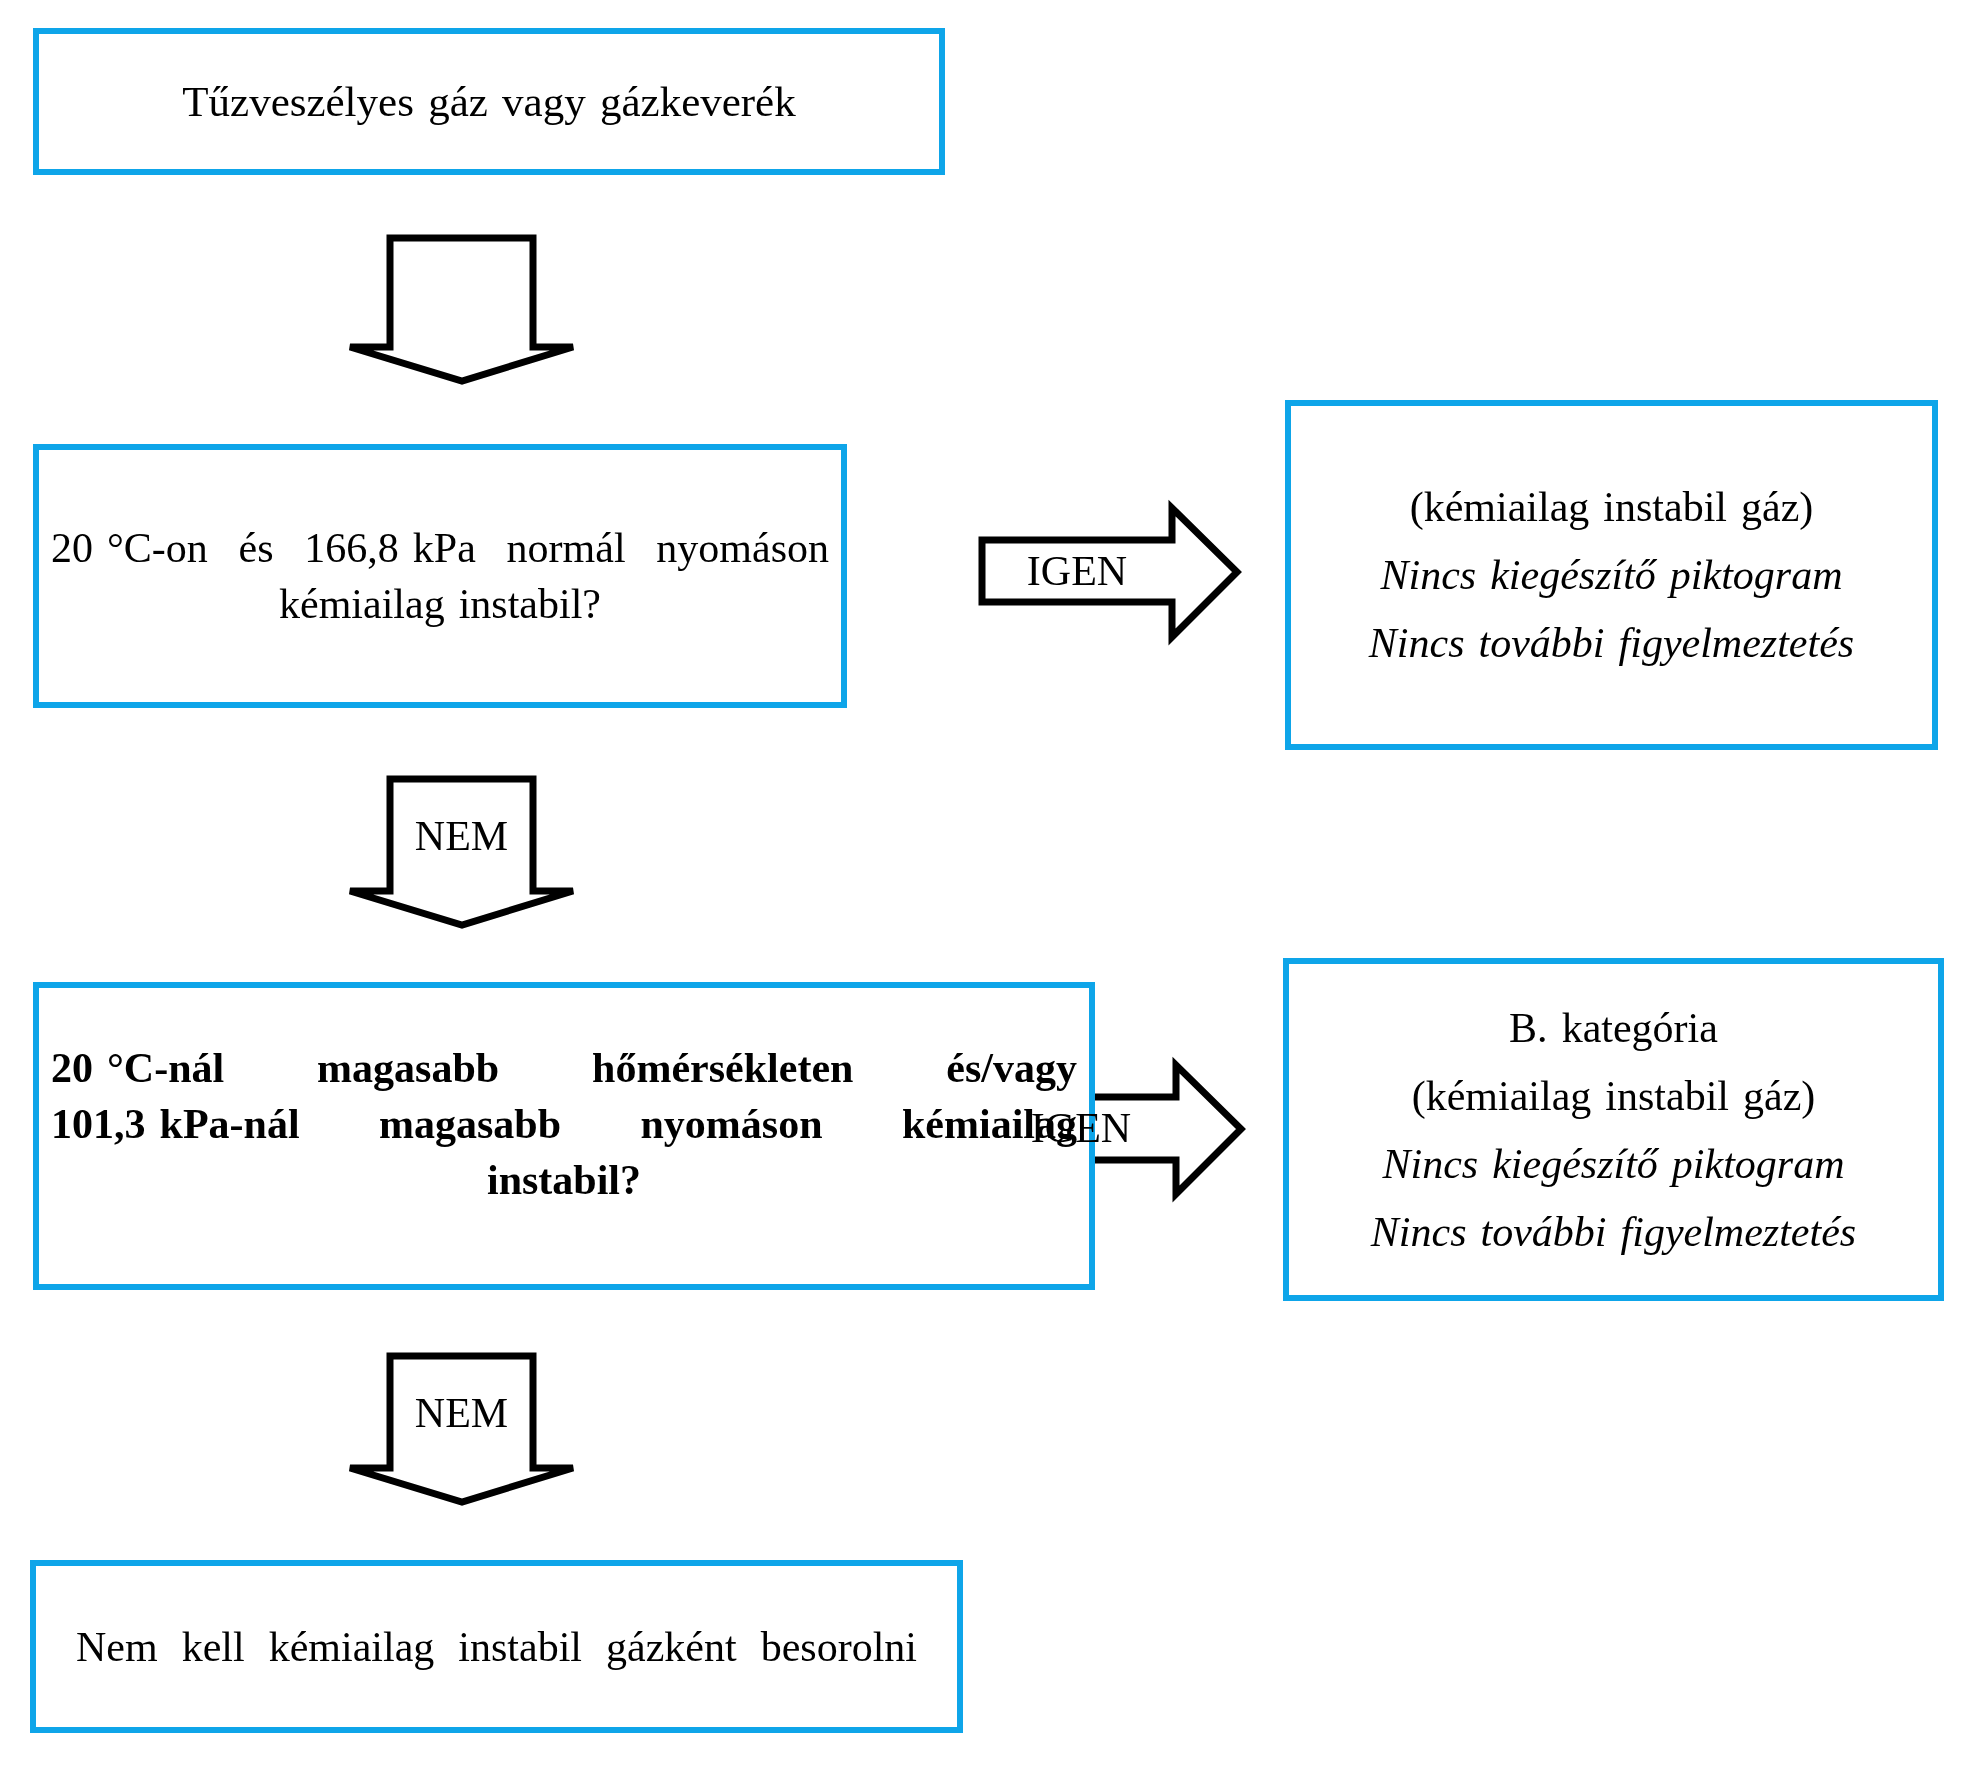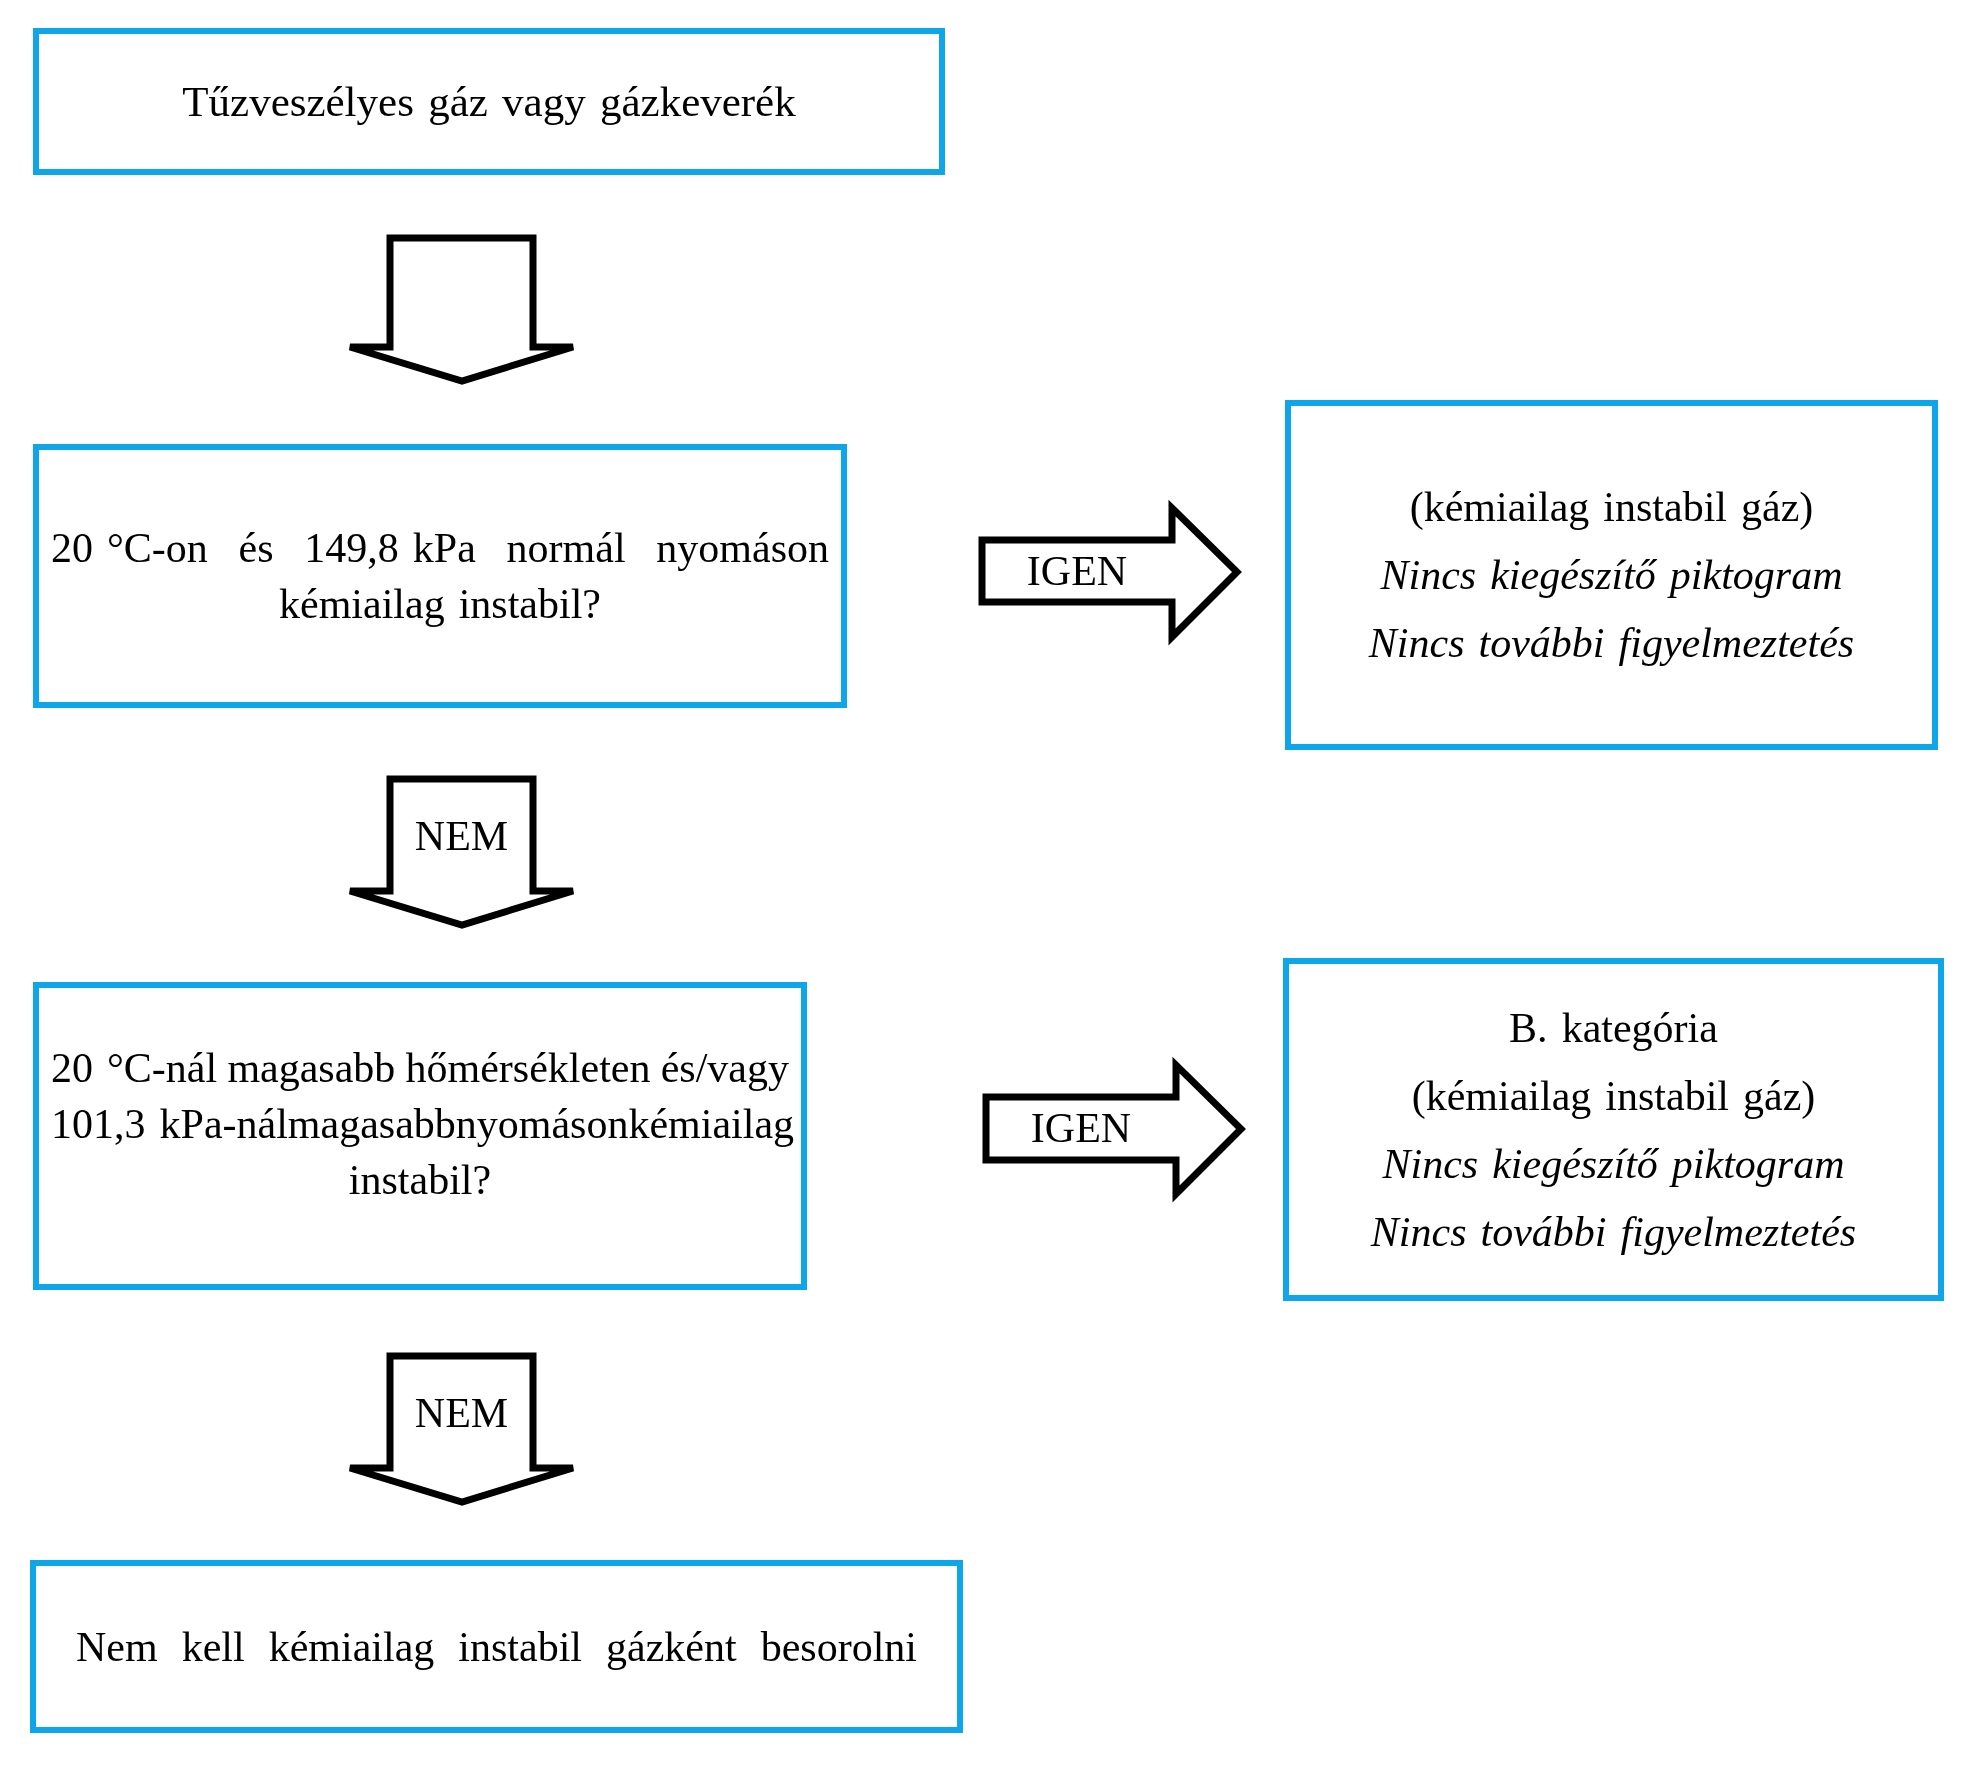--- a/index.html
+++ b/index.html
@@ -64,34 +64,34 @@
   </svg>
 
   <div class="box" style="left:33px; top:28px; width:912px; height:147px;">
     <div class="start-line">Tűzveszélyes gáz vagy gázkeverék</div>
   </div>
 
   <div class="box" style="left:33px; top:444px; width:814px; height:264px;">
     <div class="line jline">
       <span>20 °C-on</span>
       <span>és</span>
-      <span>149,8 kPa</span>
+      <span>166,8 kPa</span>
       <span>normál</span>
       <span>nyomáson</span>
     </div>
     <div class="line cline">kémiailag instabil?</div>
   </div>
 
   <div class="box cat" style="left:1285px; top:400px; width:653px; height:350px;">
     <div class="line">(kémiailag instabil gáz)</div>
     <div class="line italic">Nincs kiegészítő piktogram</div>
     <div class="line italic">Nincs további figyelmeztetés</div>
   </div>
 
-  <div class="box" style="left:33px; top:982px; width:774px; height:308px; padding-bottom:24px;">
+  <div class="box" style="left:33px; top:982px; width:1062px; height:308px; padding-bottom:24px;font-weight:bold;">
     <div class="line jline">
       <span>20 °C-nál</span>
       <span>magasabb</span>
       <span>hőmérsékleten</span>
       <span>és/vagy</span>
     </div>
     <div class="line jline">
       <span>101,3 kPa-nál</span>
       <span>magasabb</span>
       <span>nyomáson</span>

